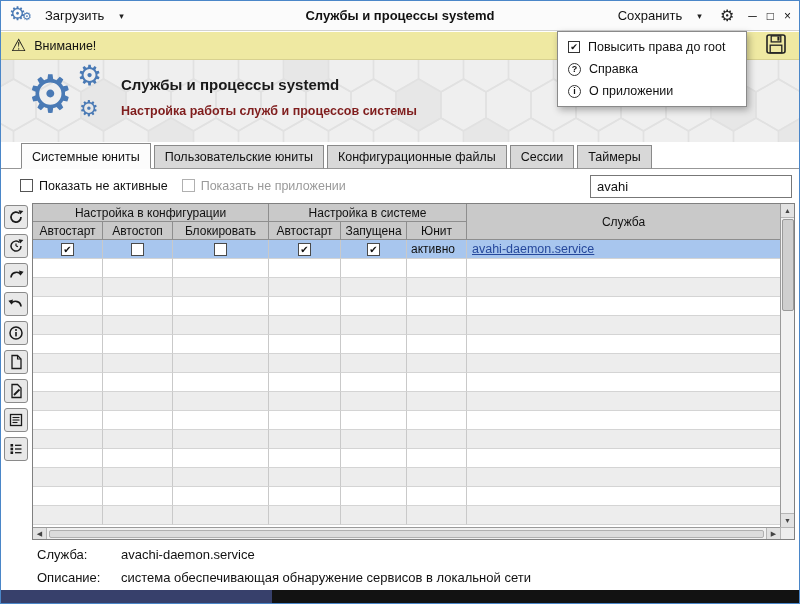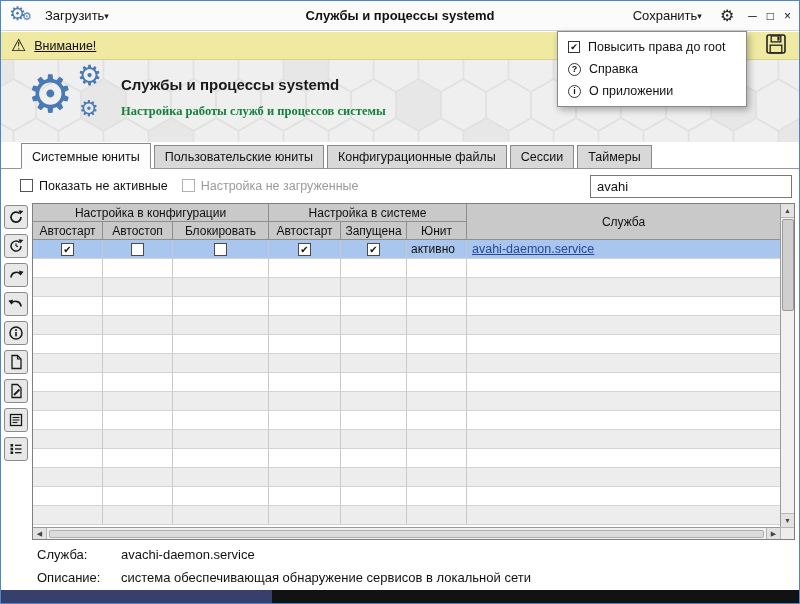--- a/index.html
+++ b/index.html
@@ -4,50 +4,50 @@
 <style>
   html,body{margin:0;padding:0;background:#d8d8d8;}
   .window, .window *{box-sizing:border-box;font-family:"Liberation Sans",sans-serif;}
   .window{position:relative;width:800px;height:604px;background:#ffffff;border:1px solid #4a86c8;overflow:hidden;color:#111;}
 
   
   .titlebar{position:absolute;top:0;left:0;right:0;height:30px;background:#fbfbfb;border-bottom:1px solid #d2d2d2;display:flex;align-items:center;padding:0 8px;}
   .app-icon{position:relative;width:24px;height:24px;color:#4a7ab5;}
   .app-icon .g1{position:absolute;left:0;top:-2px;font-size:19px;}
   .app-icon .g2{position:absolute;left:13px;top:6px;font-size:11px;}
-  .tb-btn{display:flex;align-items:center;gap:0;margin-left:8px;font-size:13px;cursor:default;padding:3px 4px;}
+  .tb-btn{display:flex;align-items:center;gap:15px;margin-left:8px;font-size:13px;cursor:default;padding:3px 4px;}
   .tb-arrow{font-size:9px;color:#222;}
   .tb-title{position:absolute;left:0;right:0;text-align:center;font-size:13px;font-weight:bold;pointer-events:none;}
   .tb-right{margin-left:auto;display:flex;align-items:center;gap:14px;z-index:2;}
   .gear-btn{font-size:16px;color:#222;}
   .win-controls{display:flex;align-items:center;gap:10px;font-size:12px;color:#111;}
   .win-controls span{cursor:default;}
 
   
   .warning{position:absolute;top:31px;left:0;right:0;height:28px;background:#efe9a2;border-bottom:1px solid #d8d190;display:flex;align-items:center;padding:0 10px;}
   .warn-icon{font-size:17px;margin-right:8px;color:#151515;}
-  .warn-text{font-size:12.5px;text-decoration:underline;}
+  .warn-text{font-size:12.5px;}
   .warn-spacer{flex:1;}
   .save-floppy{margin-right:2px;}
 
   
   .menu{position:absolute;top:30px;left:556px;width:190px;background:#ffffff;border:1px solid #8a8a8a;box-shadow:2px 3px 7px rgba(0,0,0,0.3);z-index:50;padding:4px 0;}
   .menu-item{display:flex;align-items:center;gap:8px;padding:4px 10px;font-size:12.5px;cursor:default;}
   .mi-box{width:12px;height:12px;border:1px solid #333;font-size:9px;line-height:10px;text-align:center;flex:0 0 12px;}
   .mi-circle{width:13px;height:13px;border:1px solid #333;border-radius:50%;font-size:9px;line-height:11px;text-align:center;font-weight:bold;flex:0 0 13px;}
 
   
   .hero{position:absolute;top:59px;left:0;right:0;height:82px;background:#efefef;overflow:hidden;}
   .hero svg.hexes{position:absolute;left:0;top:0;}
   .logo{position:absolute;left:26px;top:6px;width:90px;height:70px;color:#4a7ab5;}
   .logo .lg1{position:absolute;left:0;top:2px;font-size:52px;line-height:1;}
   .logo .lg2{position:absolute;left:50px;top:-4px;font-size:28px;line-height:1;}
   .logo .lg3{position:absolute;left:52px;top:32px;font-size:22px;line-height:1;}
   .hero-title{position:absolute;left:120px;top:16px;font-size:15px;font-weight:bold;color:#1a1a1a;}
-  .hero-sub{position:absolute;left:120px;top:44px;font-size:12.5px;font-weight:bold;color:#15803d;font-family:Liberation Serif, serif;}
+  .hero-sub{position:absolute;left:120px;top:44px;font-size:12.5px;font-weight:bold;color:#7f1d1d;}
 
   
   .tabs{position:absolute;top:142px;left:0;right:0;height:26px;display:flex;align-items:flex-end;padding-left:20px;border-bottom:1px solid #979797;background:#fff;}
   .tab{border:1px solid #8a8a8a;border-bottom:none;background:#d8d8d8;padding:4px 10px 4px;font-size:12.5px;margin-right:3px;margin-bottom:-1px;border-bottom:1px solid #979797;cursor:default;white-space:nowrap;}
   .tab.active{background:#fcfcfc;border-bottom:1px solid #fcfcfc;padding-top:6px;font-weight:normal;z-index:2;}
 
   
   .filter-row{position:absolute;top:168px;left:0;right:0;height:34px;display:flex;align-items:center;padding:0 5px;background:#fff;}
   .combo{width:232px;height:24px;border:1px solid #777;background:#fff;display:flex;align-items:stretch;}
   .combo-text{flex:1;font-size:13px;padding:3px 6px;}
@@ -226,21 +226,21 @@
     <span class="tab">Таймеры</span>
   </div>
 
   <div class="filter-row">
     <span class="chk-group">
       <span class="chk"></span>
       <span>Показать не активные</span>
     </span>
     <span class="chk-group disabled">
       <span class="chk"></span>
-      <span>Настройка не загруженные</span>
+      <span>Показать не приложении</span>
     </span>
     <input class="search" value="avahi" style="">
   </div>
 
   <div class="side-toolbar">
     <span class="tool-btn">
       <svg width="16" height="16" viewBox="0 0 16 16">
         <path d="M13 8 a5 5 0 1 1 -1.5 -3.5" fill="none" stroke="#1a1a1a" stroke-width="1.7"></path>
         <polygon points="10.6,1.2 15.3,2 12.2,5.6" fill="#1a1a1a"></polygon>
       </svg>

